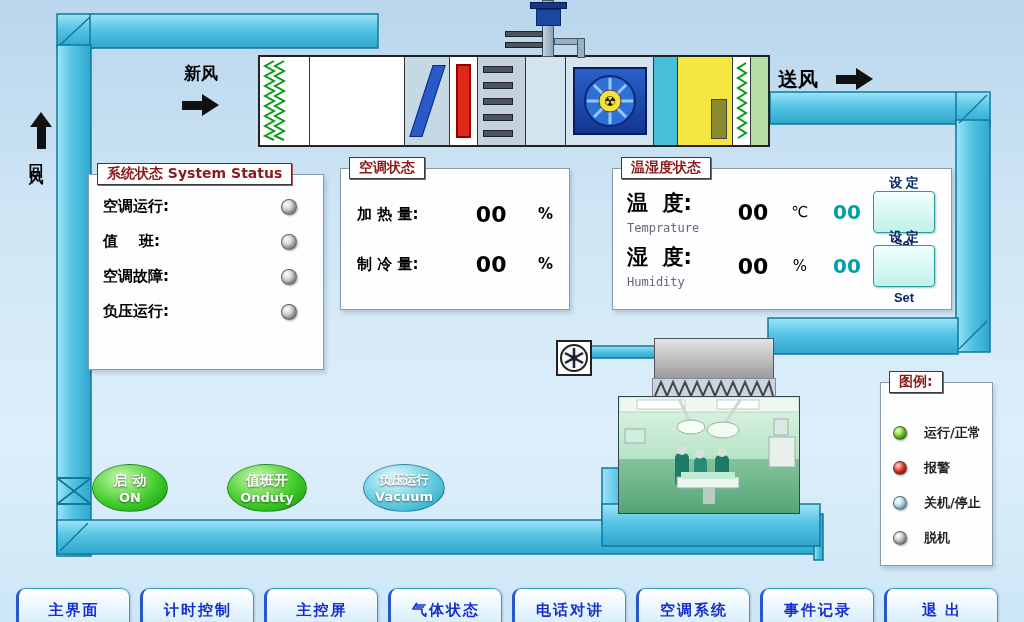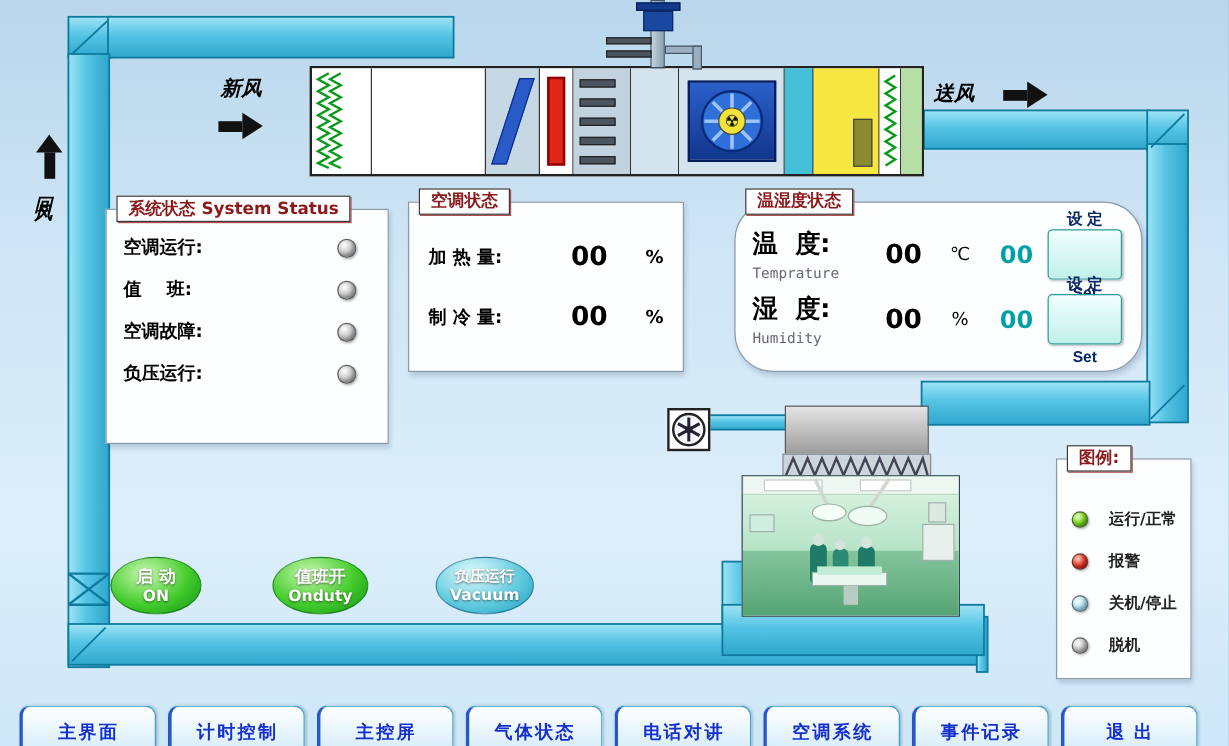--- a/index.html
+++ b/index.html
@@ -75,21 +75,21 @@
   .led-green { background:radial-gradient(circle at 35% 30%, #eaffd0, #84dc28 45%, #3c9c04); }
   .led-red   { background:radial-gradient(circle at 35% 30%, #ffd8cc, #ee4430 45%, #9c0400); }
   .led-cyan  { background:radial-gradient(circle at 35% 30%, #ffffff, #bce8f4 45%, #62b8d6); }
 
   .ac-panel { left:340px; top:168px; width:230px; height:142px; padding-top:20px; }
   .acrow { display:flex; align-items:center; height:50px; padding:0 16px; }
   .aclabel { font-weight:bold; font-size:15px; white-space:pre; width:108px; }
   .acvalue { font-weight:bold; font-size:22px; width:70px; text-align:center; }
   .acunit  { font-weight:bold; font-size:15px; margin-left:14px; }
 
-  .th-panel { left:612px; top:168px; width:340px; height:142px; padding-top:16px; background:#fcfeff;border-radius:32px; }
+  .th-panel { left:612px; top:168px; width:340px; height:142px; padding-top:16px; background:#fcfeff; }
   .throw { display:flex; align-items:center; height:54px; padding:0 8px 0 14px; }
   .thlabelwrap { width:100px; }
   .thlabel { font-weight:bold; font-size:21px; white-space:pre; }
   .thsub { font-family:"DejaVu Sans Mono","Liberation Mono",monospace; font-size:12px; color:#667; }
   .thvalue { font-weight:bold; font-size:22px; width:52px; text-align:center; }
   .thunit  { font-size:15px; width:42px; text-align:center; }
   .thset   { color:#00a0a8; font-weight:bold; font-size:20px; width:52px; text-align:center; }
   .setbtn { width:62px; height:42px; background:linear-gradient(180deg,#f0fffd,#c2f0ea);
             border:1px solid #2a9a9a; border-radius:4px; display:flex; flex-direction:column;
             align-items:center; justify-content:center; font-size:13px; font-weight:bold; color:#082868;
@@ -104,21 +104,21 @@
   .oval .l1 { font-size:14px; white-space:pre; }
   .oval .l2 { font-size:13px; }
 
   
   .legend-panel { left:880px; top:382px; width:113px; height:184px; padding-top:32px; }
   .lrow { display:flex; align-items:center; gap:17px; height:35px; padding-left:12px; }
   .llabel { font-weight:bold; font-size:13px; color:#222; white-space:pre; }
   .legend-panel .led { width:14px; height:14px; }
 
   
-  .lbl { position:absolute; font-weight:bold; color:#000; z-index:4; white-space:pre;font-style:italic; }
+  .lbl { position:absolute; font-weight:bold; color:#000; z-index:4; white-space:pre; }
   .arrow-right { position:absolute; display:flex; align-items:center; z-index:4; }
   .arrow-right .shaft { width:20px; height:9px; background:#111; }
   .arrow-right .head  { width:0; height:0; border-left:17px solid #111;
                         border-top:11px solid transparent; border-bottom:11px solid transparent; }
   .arrow-up { position:absolute; z-index:4; width:22px; }
   .arrow-up .head-up { width:0; height:0; margin:0 auto; border-bottom:15px solid #111;
                        border-left:11px solid transparent; border-right:11px solid transparent; }
   .arrow-up .shaft-v { width:9px; height:22px; background:#111; margin:0 auto; }
   .vtext { writing-mode:vertical-rl; letter-spacing:6px; font-size:15px; }
 
@@ -293,21 +293,21 @@
       <rect x="84" y="91" width="12" height="16" fill="#b8ccc2"></rect>
     </svg>
   </div>
 
   <div class="lbl" style="left:184px; top:62px; font-size:17px;">新风</div>
   <div class="arrow-right" style="left:182px; top:94px;">
     <div class="shaft"></div>
       <div class="head"></div>
   </div>
 
-  <div class="lbl" style="left:778px; top:66px; font-size:17px;">送风</div>
+  <div class="lbl" style="left:778px; top:66px; font-size:20px;">送风</div>
   <div class="arrow-right" style="left:836px; top:68px;">
     <div class="shaft"></div>
       <div class="head"></div>
   </div>
 
   <div class="arrow-up" style="left:30px; top:112px;">
     <div class="head-up"></div>
       <div class="shaft-v"></div>
   </div>
   <div class="lbl vtext" style="left:26px; top:152px;">回风</div>

